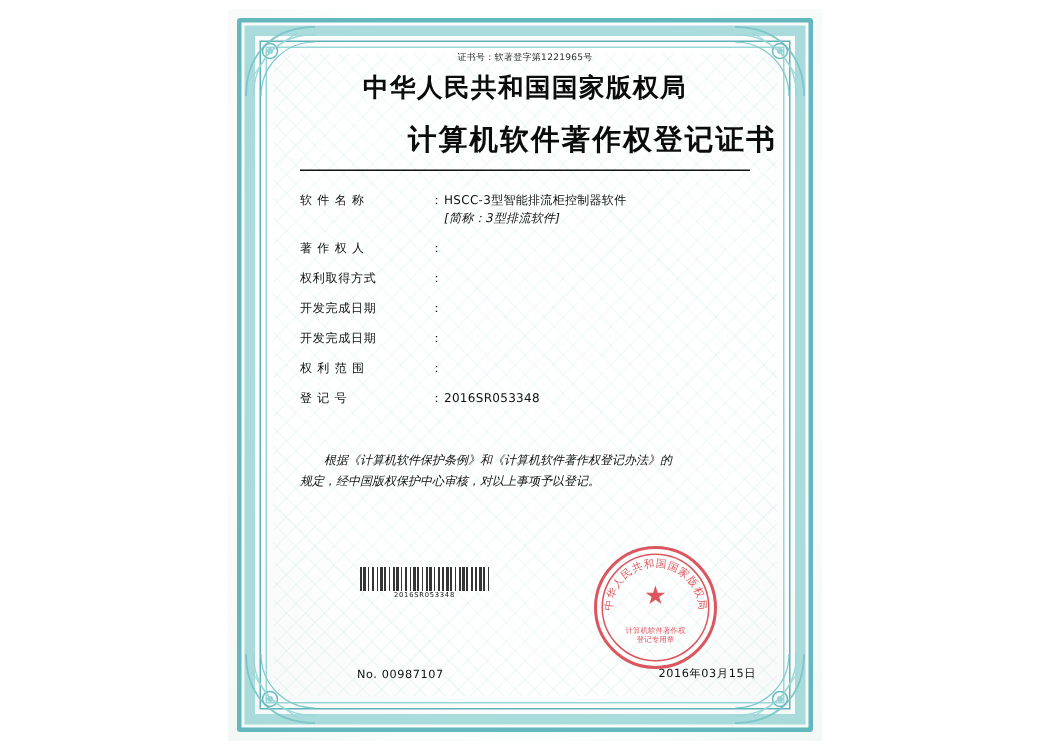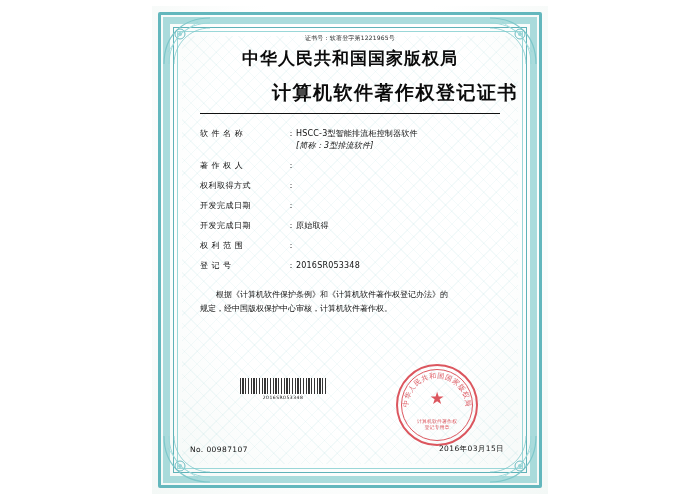--- a/index.html
+++ b/index.html
@@ -173,26 +173,27 @@
     color: #111;
     letter-spacing: .2px;
   }
   .field-value .line2,
   .field-value .line3 {
     display: block;
     font-style: italic;
   }
 
   .statement {
-    margin-top: 16px;
+    margin-top: 28px;
     padding: 0 14px 0 18px;
     font-size: 8px;
     line-height: 1.8;
     text-align: justify;
     color: #111;
+    font-style: italic;
   }
   .statement .indent { padding-left: 16px; display:inline-block; }
 
   .barcode-wrap {
     position: absolute;
     left: 58px;
     top: 344px;
     width: 86px;
     height: 22px;
   }
@@ -267,21 +268,21 @@
     left: 0;
     right: 0;
     bottom: 10px;
     display: flex;
     justify-content: space-between;
     align-items: flex-end;
     padding: 0 14px 0 8px;
     font-size: 7.5px;
     color: #111;
   }
-  .footer .serial { letter-spacing: .4px; }
+  .footer .serial { letter-spacing: .4px; margin-left: 48px; }
   .footer .issue-date { letter-spacing: .4px; }
 </style>
 </head>
 <body>
 
 <div id="certificate">
   <div class="page-bg"></div>
 
   <div class="sheet">
     <div class="border-outer"></div>
@@ -363,39 +364,38 @@
         </div>
 
         <div class="field-row">
           <div class="field-label">开发完成日期</div>
           <div class="field-colon">：</div>
         </div>
 
         <div class="field-row">
           <div class="field-label">开发完成日期</div>
           <div class="field-colon">：</div>
-          <div class="field-value">原始取得</div>
         </div>
 
         <div class="field-row">
           <div class="field-label">权 利 范 围</div>
           <div class="field-colon">：</div>
         </div>
 
         <div class="field-row">
           <div class="field-label">登 记 号</div>
           <div class="field-colon">：</div>
           <div class="field-value">2016SR053348</div>
         </div>
 
       </div>
 
       <div class="statement">
         <span class="indent"></span><span>根据《计算机软件保护条例》和《计算机软件著作权登记办法》的</span><br>
-        <span>规定，经中国版权保护中心审核，计算机软件著作权。</span>
+        <span>规定，经中国版权保护中心审核，对以上事项予以登记。</span>
       </div>
 
       <div class="barcode-wrap">
         <div class="barcode"></div>
         <div class="barcode-num">2016SR053348</div>
       </div>
 
       <div class="seal">
         <div class="ring"></div>
         <svg class="seal-arc" viewBox="0 0 78 78">

